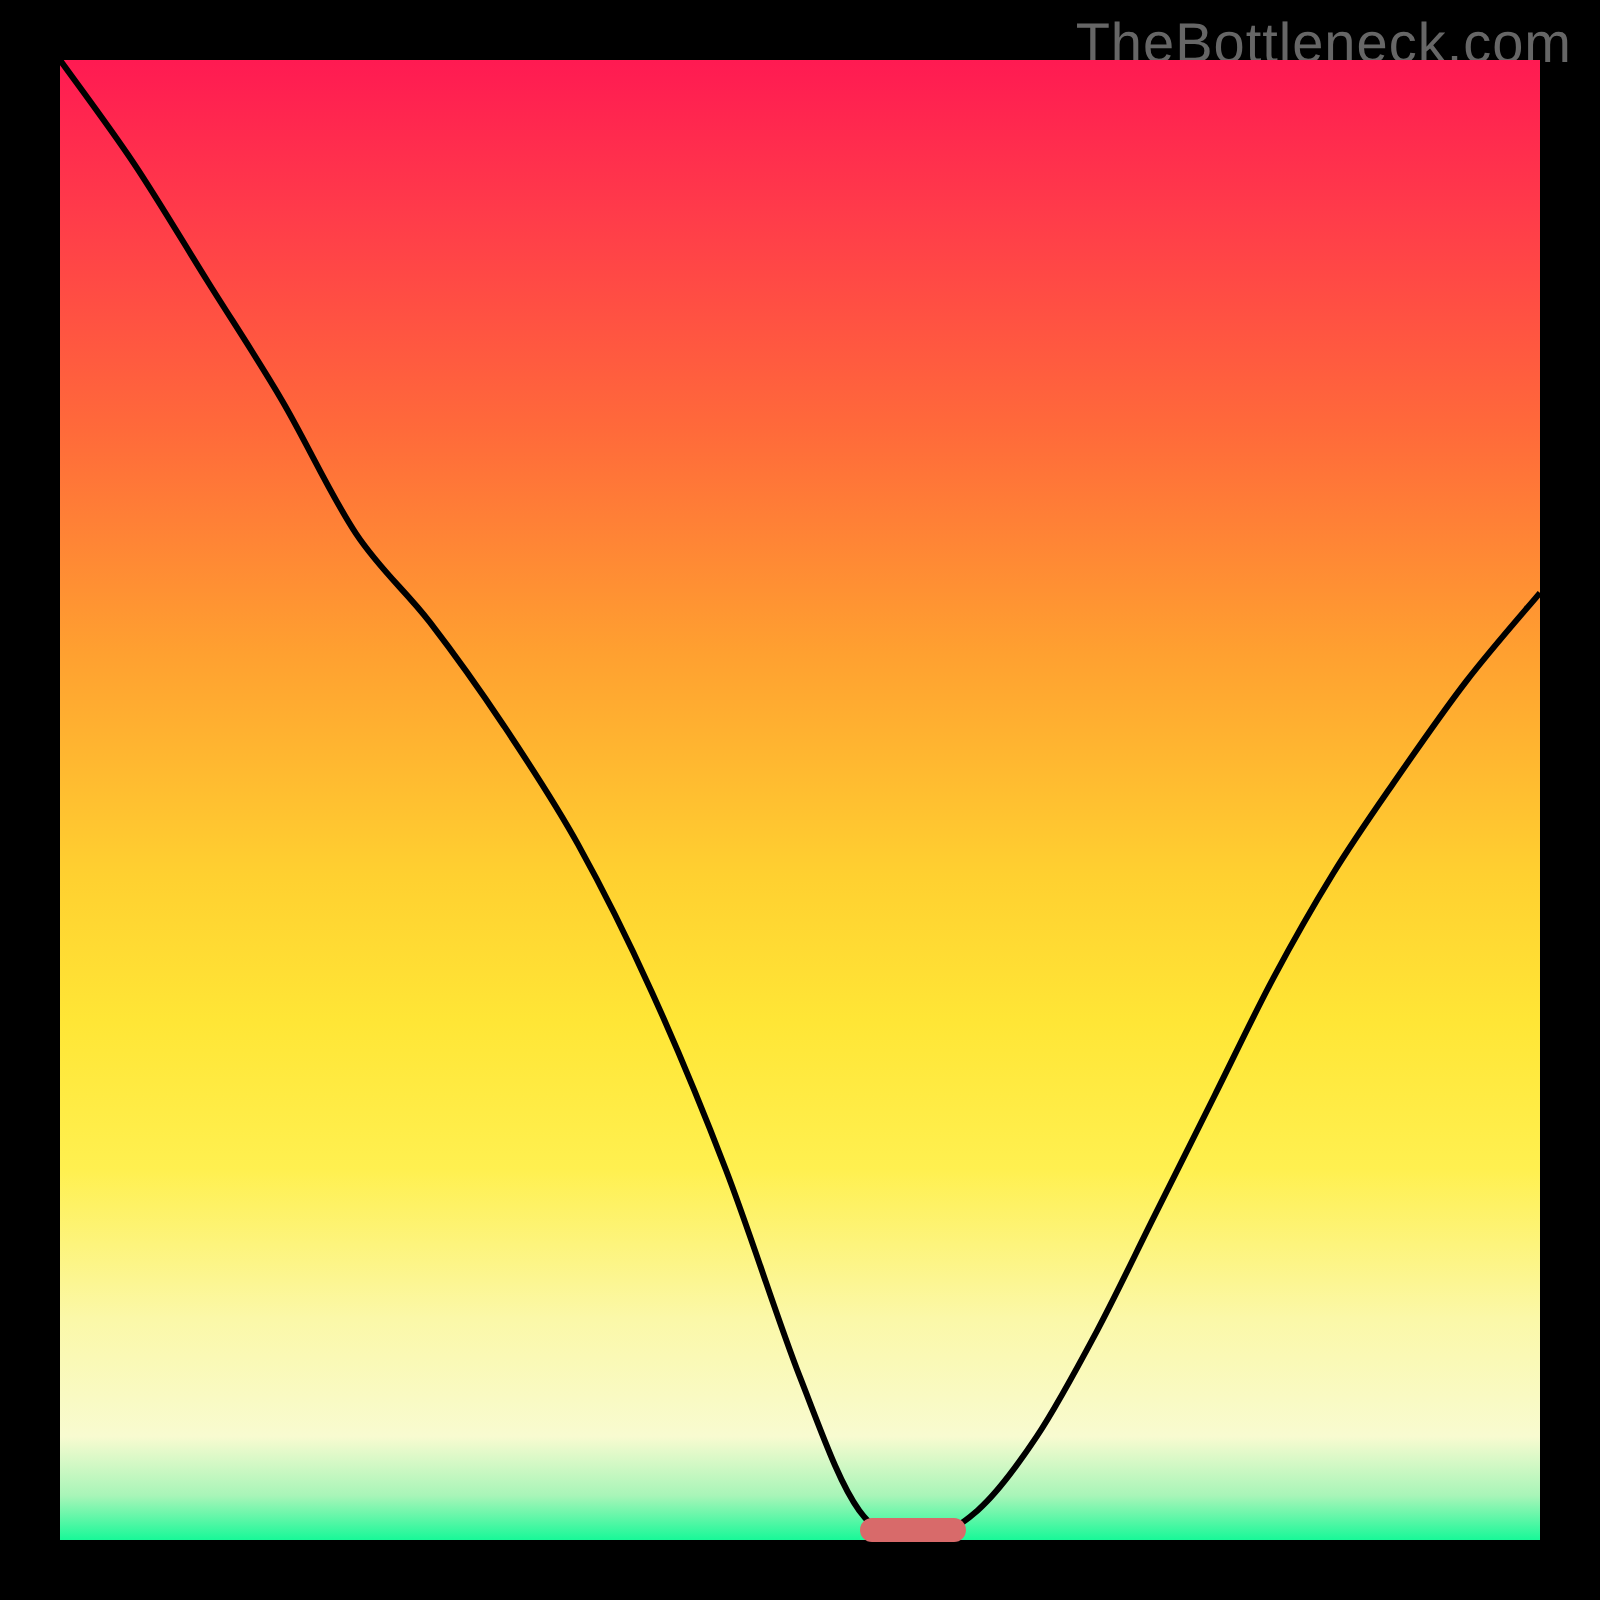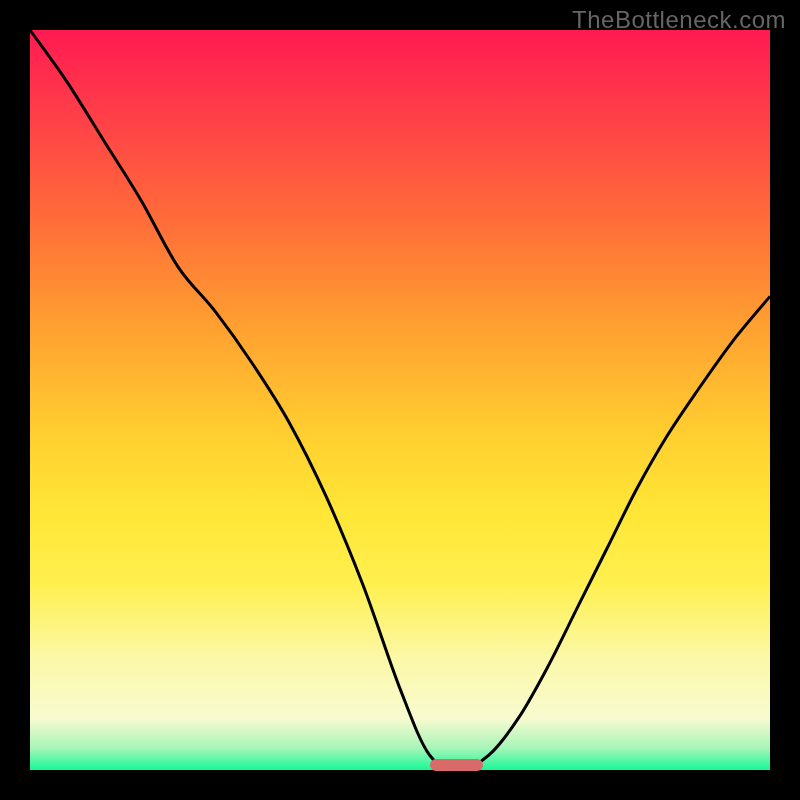--- a/index.html
+++ b/index.html
@@ -14,21 +14,21 @@
     position: relative;
     width: 800px;
     height: 800px;
     background: #000;
   }
   .watermark {
     position: absolute;
     top: 6px;
     right: 14px;
     font-family: Arial, Helvetica, sans-serif;
-    font-size: 24px;
+    font-size: 28px;
     color: #666;
     letter-spacing: 0.5px;
   }
   .plot {
     position: absolute;
     left: 30px;
     top: 30px;
     width: 740px;
     height: 740px;
     background: linear-gradient(to bottom,

